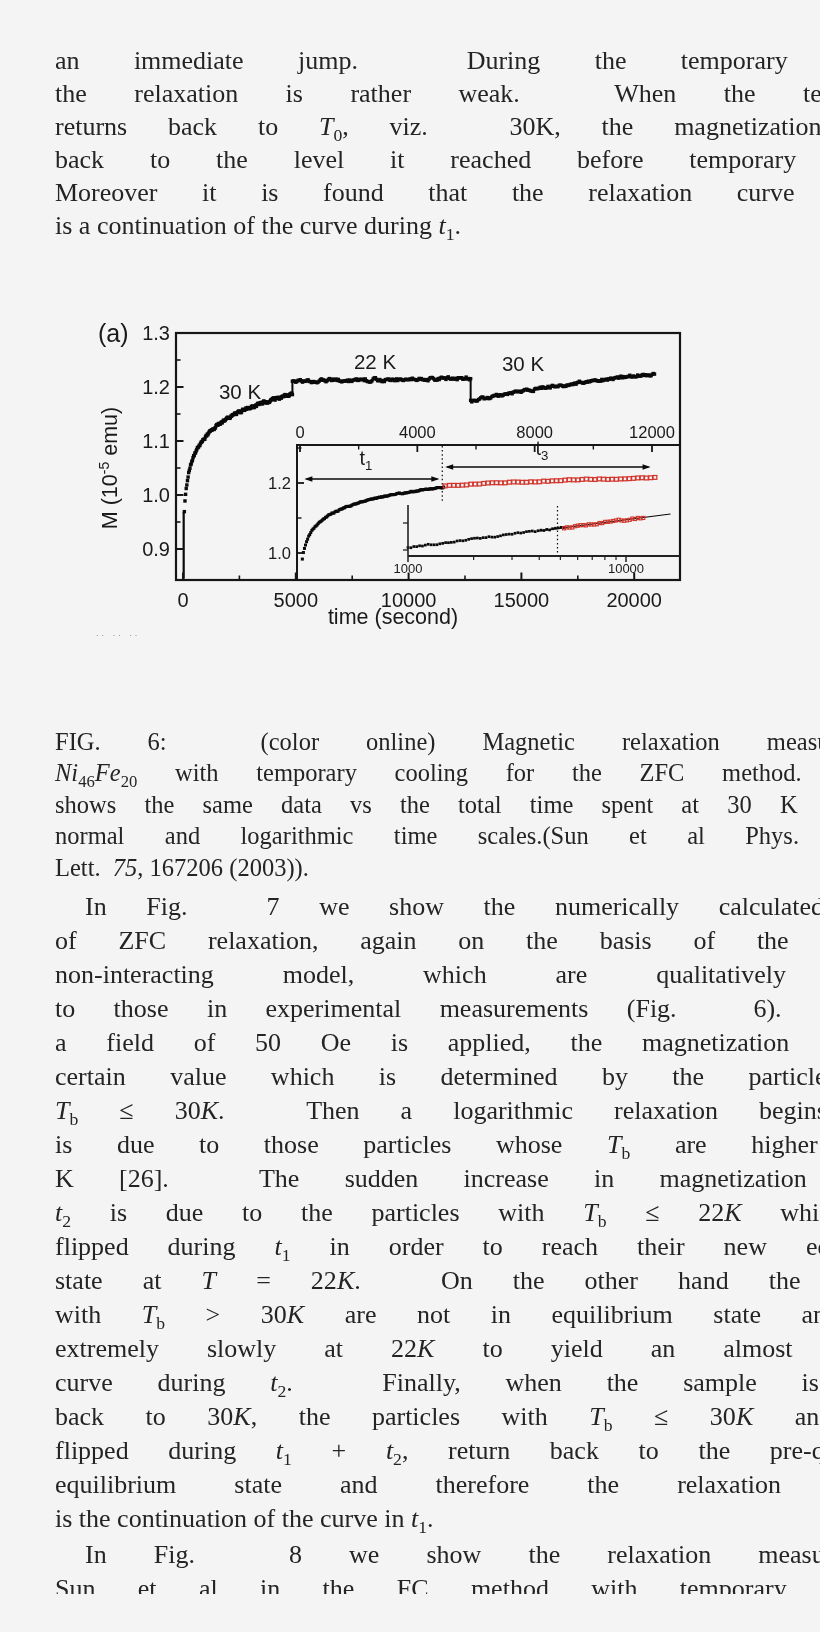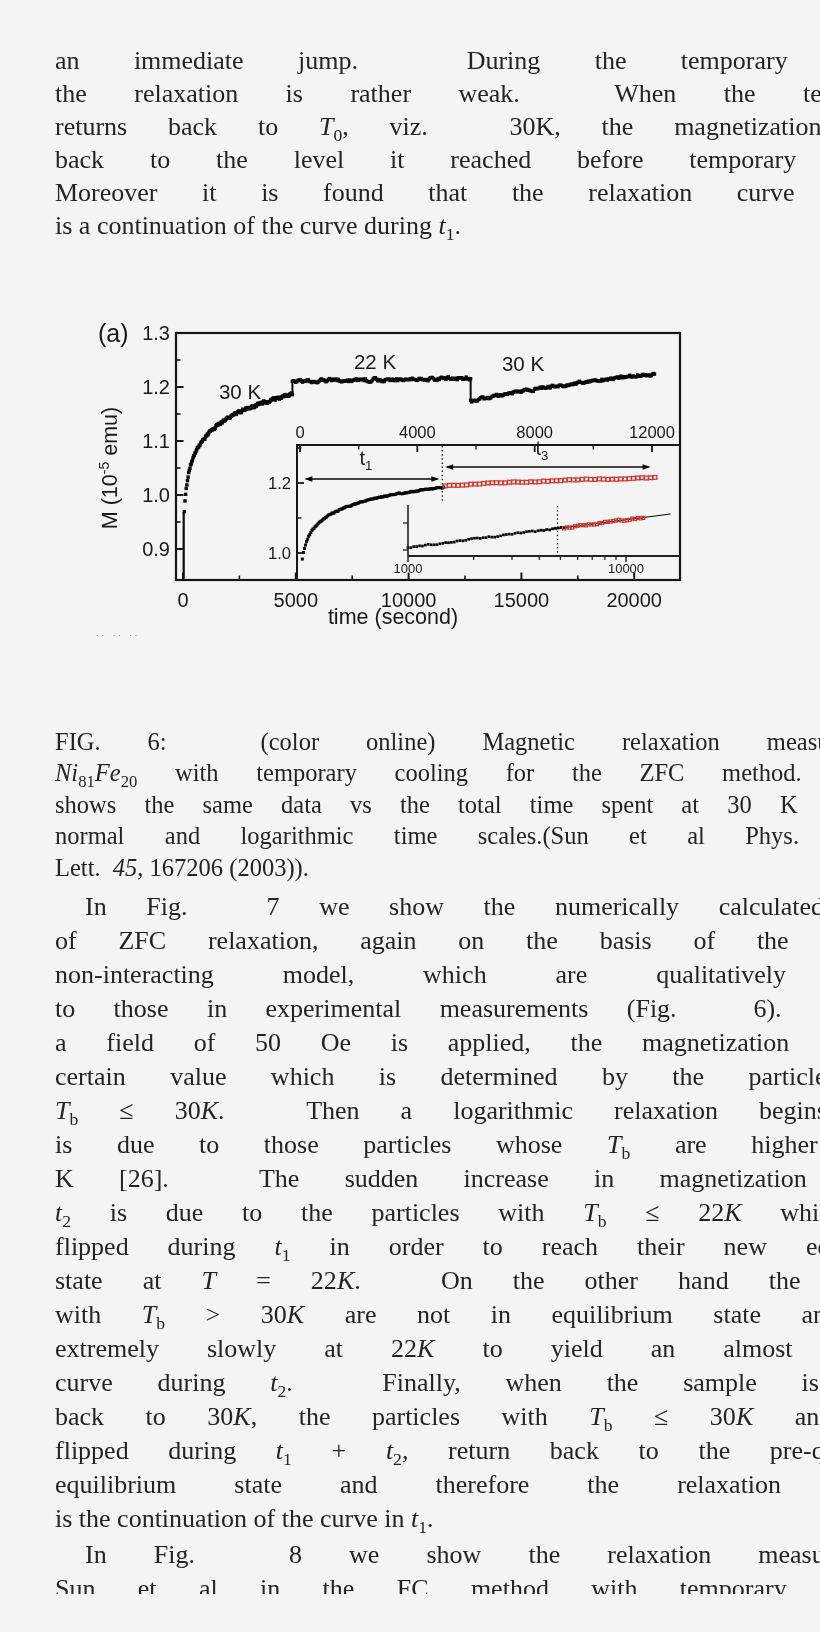--- a/index.html
+++ b/index.html
@@ -909,24 +909,24 @@
           <text transform="translate(47,173) rotate(-90)" font-size="21.5" text-anchor="middle"><tspan>M (10</tspan><tspan dy="-8" font-size="14">-5</tspan><tspan dy="8"> emu)</tspan></text>
         </g>
       </g>
     </svg>
 </div>
 
 <span class="stray">.. ..  ..</span>
 
 <div class="para cap">
     <div class="tline tjust">FIG. 6:&nbsp; (color online) Magnetic relaxation measurements</div>
-    <div class="tline tjust"><i>Ni</i><sub>81</sub><i>Fe</i><sub>20</sub> with temporary cooling for the ZFC method.&nbsp; Ins</div>
+    <div class="tline tjust"><i>Ni</i><sub>46</sub><i>Fe</i><sub>20</sub> with temporary cooling for the ZFC method.&nbsp; Ins</div>
     <div class="tline tjust">shows the same data vs the total time spent at 30 K for bo</div>
     <div class="tline tjust">normal and logarithmic time scales.(Sun et al Phys.&nbsp; Re</div>
-    <div class="tline tleft">Lett.&nbsp; <i>45</i>, 167206 (2003)).</div>
+    <div class="tline tleft">Lett.&nbsp; <i>75</i>, 167206 (2003)).</div>
   </div>
 <div class="para p2">
     <div class="tline tjust tindent">In Fig.&nbsp; 7 we show the numerically calculated resu</div>
     <div class="tline tjust">of ZFC relaxation, again on the basis of the two-sta</div>
     <div class="tline tjust">non-interacting model, which are qualitatively simil</div>
     <div class="tline tjust">to those in experimental measurements (Fig.&nbsp; 6).&nbsp; Whe</div>
     <div class="tline tjust">a field of 50 Oe is applied, the magnetization reaches</div>
     <div class="tline tjust">certain value which is determined by the particles wi</div>
     <div class="tline tjust"><i>T</i><sub>b</sub> ≤ 30<i>K</i>.&nbsp; Then a logarithmic relaxation begins whi</div>
     <div class="tline tjust">is due to those particles whose <i>T</i><sub>b</sub> are higher than</div>

